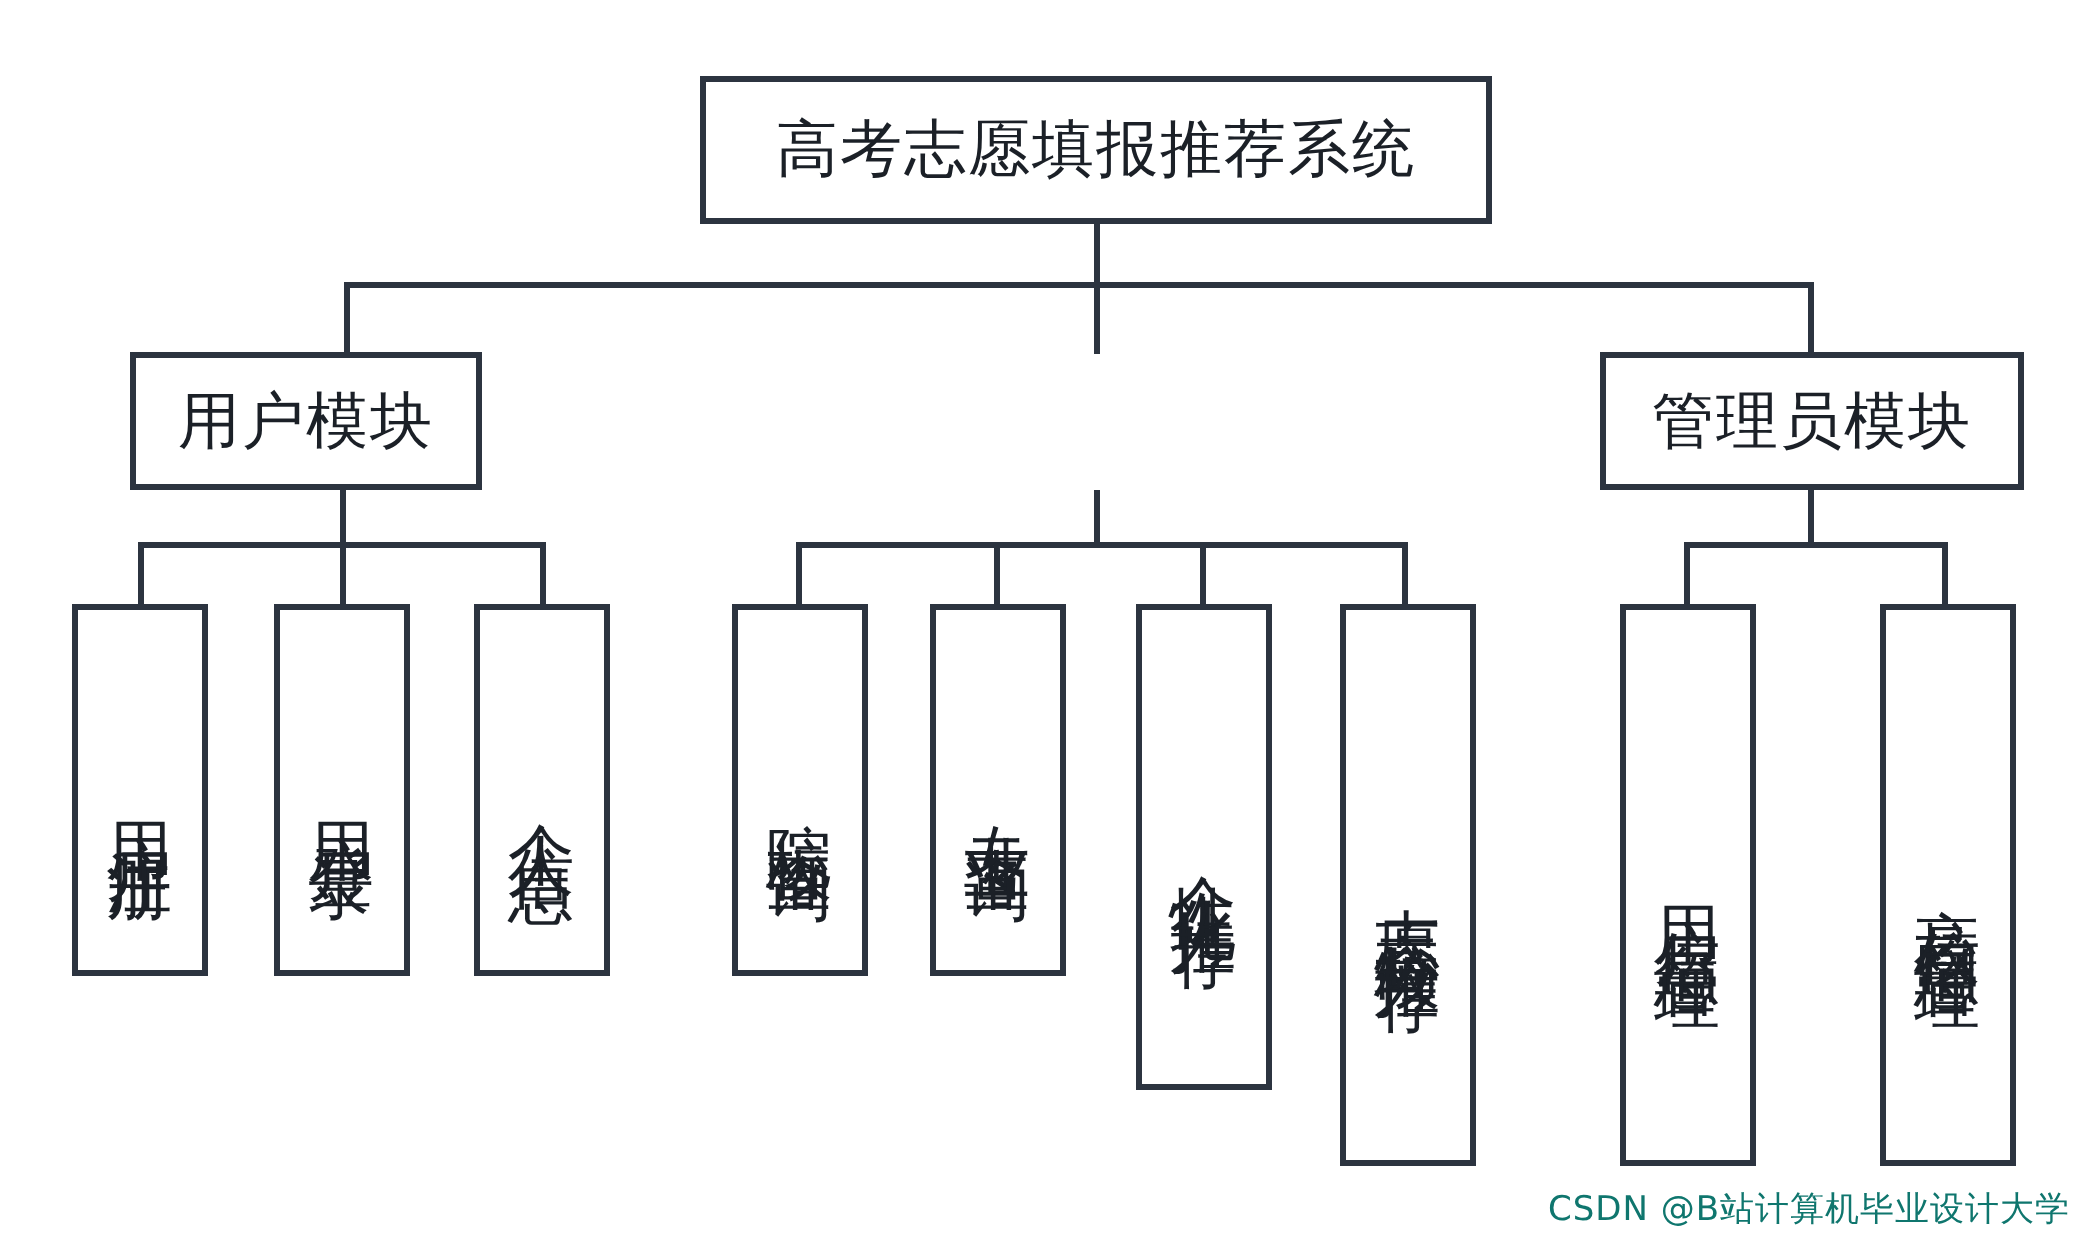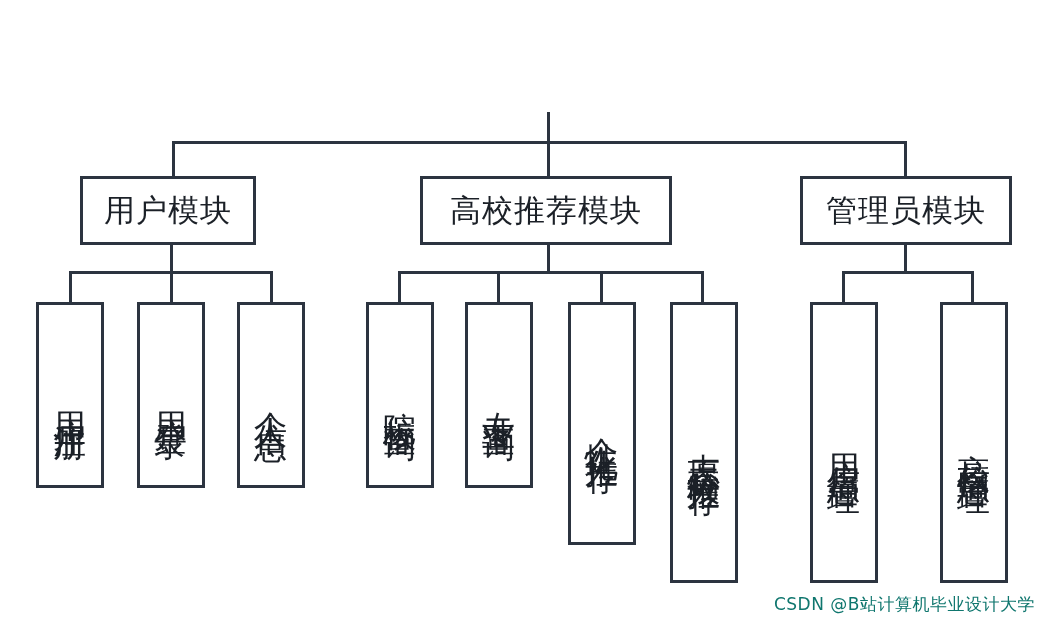--- a/index.html
+++ b/index.html
@@ -73,51 +73,51 @@
     letter-spacing: 0.5px;
     white-space: nowrap;
     user-select: none;
   }
 </style>
 </head>
 <body>
 
 <div id="canvas">
 
+  <div class="node root" style="left:350px; top:38px; width:396px; height:74px;">
+    <span>高考志愿填报推荐系统</span>
+  </div>
 
   <div class="line v" style="left:547px; top:112px; width:3px; height:31px;"></div>
 
   <div class="line h" style="left:172px; top:141px; width:735px; height:3px;"></div>
 
   <div class="line v" style="left:172px; top:141px; width:3px; height:36px;"></div>
   <div class="line v" style="left:547px; top:141px; width:3px; height:36px;"></div>
   <div class="line v" style="left:904px; top:141px; width:3px; height:36px;"></div>
 
-  <div class="node module" style="left:80px; top:176px; width:176px; height:69px;">
+  <div class="node module" style="left:65px; top:176px; width:176px; height:69px;">
     <span>用户模块</span>
   </div>
   <div class="line v" style="left:170px; top:245px; width:3px; height:28px;"></div>
   <div class="line h" style="left:69px; top:271px; width:204px; height:3px;"></div>
   <div class="line v" style="left:69px; top:271px; width:3px; height:32px;"></div>
   <div class="line v" style="left:170px; top:271px; width:3px; height:32px;"></div>
   <div class="line v" style="left:270px; top:271px; width:3px; height:32px;"></div>
 
   <div class="node leaf" style="left:36px; top:302px; width:68px; height:186px;">
     <span class="vtext">用户注册</span>
   </div>
   <div class="node leaf" style="left:137px; top:302px; width:68px; height:186px;">
     <span class="vtext">用户登录</span>
   </div>
   <div class="node leaf" style="left:237px; top:302px; width:68px; height:186px;">
     <span class="vtext">个人信息</span>
   </div>
 
-  <div class="node module" style="left:420px; top:176px; width:252px; height:69px;">
-    <span>高校推荐模块</span>
-  </div>
   <div class="line v" style="left:547px; top:245px; width:3px; height:28px;"></div>
   <div class="line h" style="left:398px; top:271px; width:306px; height:3px;"></div>
   <div class="line v" style="left:398px; top:271px; width:3px; height:32px;"></div>
   <div class="line v" style="left:497px; top:271px; width:3px; height:32px;"></div>
   <div class="line v" style="left:600px; top:271px; width:3px; height:32px;"></div>
   <div class="line v" style="left:701px; top:271px; width:3px; height:32px;"></div>
 
   <div class="node leaf" style="left:366px; top:302px; width:68px; height:186px;">
     <span class="vtext">院校查询</span>
   </div>

